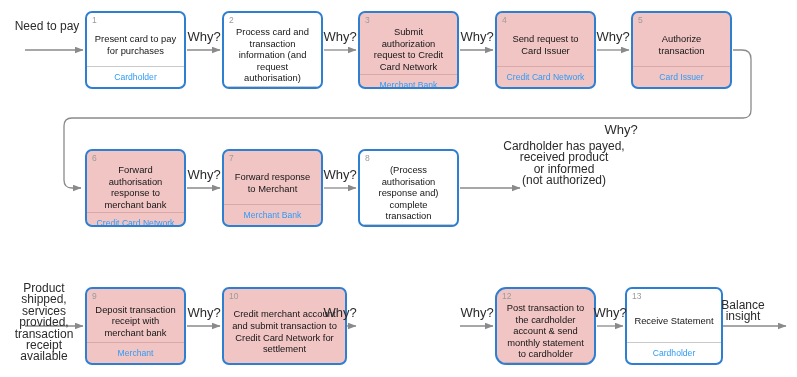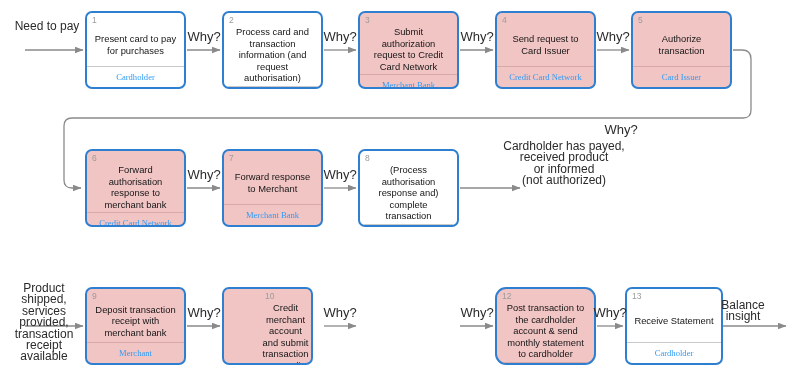--- a/index.html
+++ b/index.html
@@ -57,21 +57,20 @@
   }
   .node-foot {
     flex: 0 0 20px;
     border-top: 1px solid #c9c9c9;
     display: flex;
     align-items: center;
     justify-content: center;
     font-size: 8.6px;
     color: #2f9bf5;
     text-align: center;
-    font-family: Liberation Serif, serif;
   }
   .node.pink .node-foot { border-top: 1px solid #d9a9a9; }
 
   
   .txt {
     position: absolute;
     font-size: 12px;
     line-height: 11.4px;
     color: #2b2b2b;
     text-align: center;
@@ -192,21 +191,21 @@
   </div>
 
   <div class="node pink" style="left:85px;  top:287px; width:101px; height:78px;">
     <div class="node-body">
       <span class="node-num">9</span>
       <span class="node-title">Deposit transaction receipt with merchant bank</span>
     </div>
     <div class="node-foot">Merchant</div>
   </div>
 
-  <div class="node pink" style="left:222px; top:287px; width:91px; height:78px;padding-left:36px;">
+  <div class="node pink" style="left:222px; top:287px; width:125px; height:78px;">
     <div class="node-body">
       <span class="node-num">10</span>
       <span class="node-title">Credit merchant account and submit transaction to Credit Card Network for settlement</span>
     </div>
 
   </div>
 
 
   <div class="node pink" style="left:495px; top:287px; width:101px; height:78px;border-radius:11px;">
     <div class="node-body">

